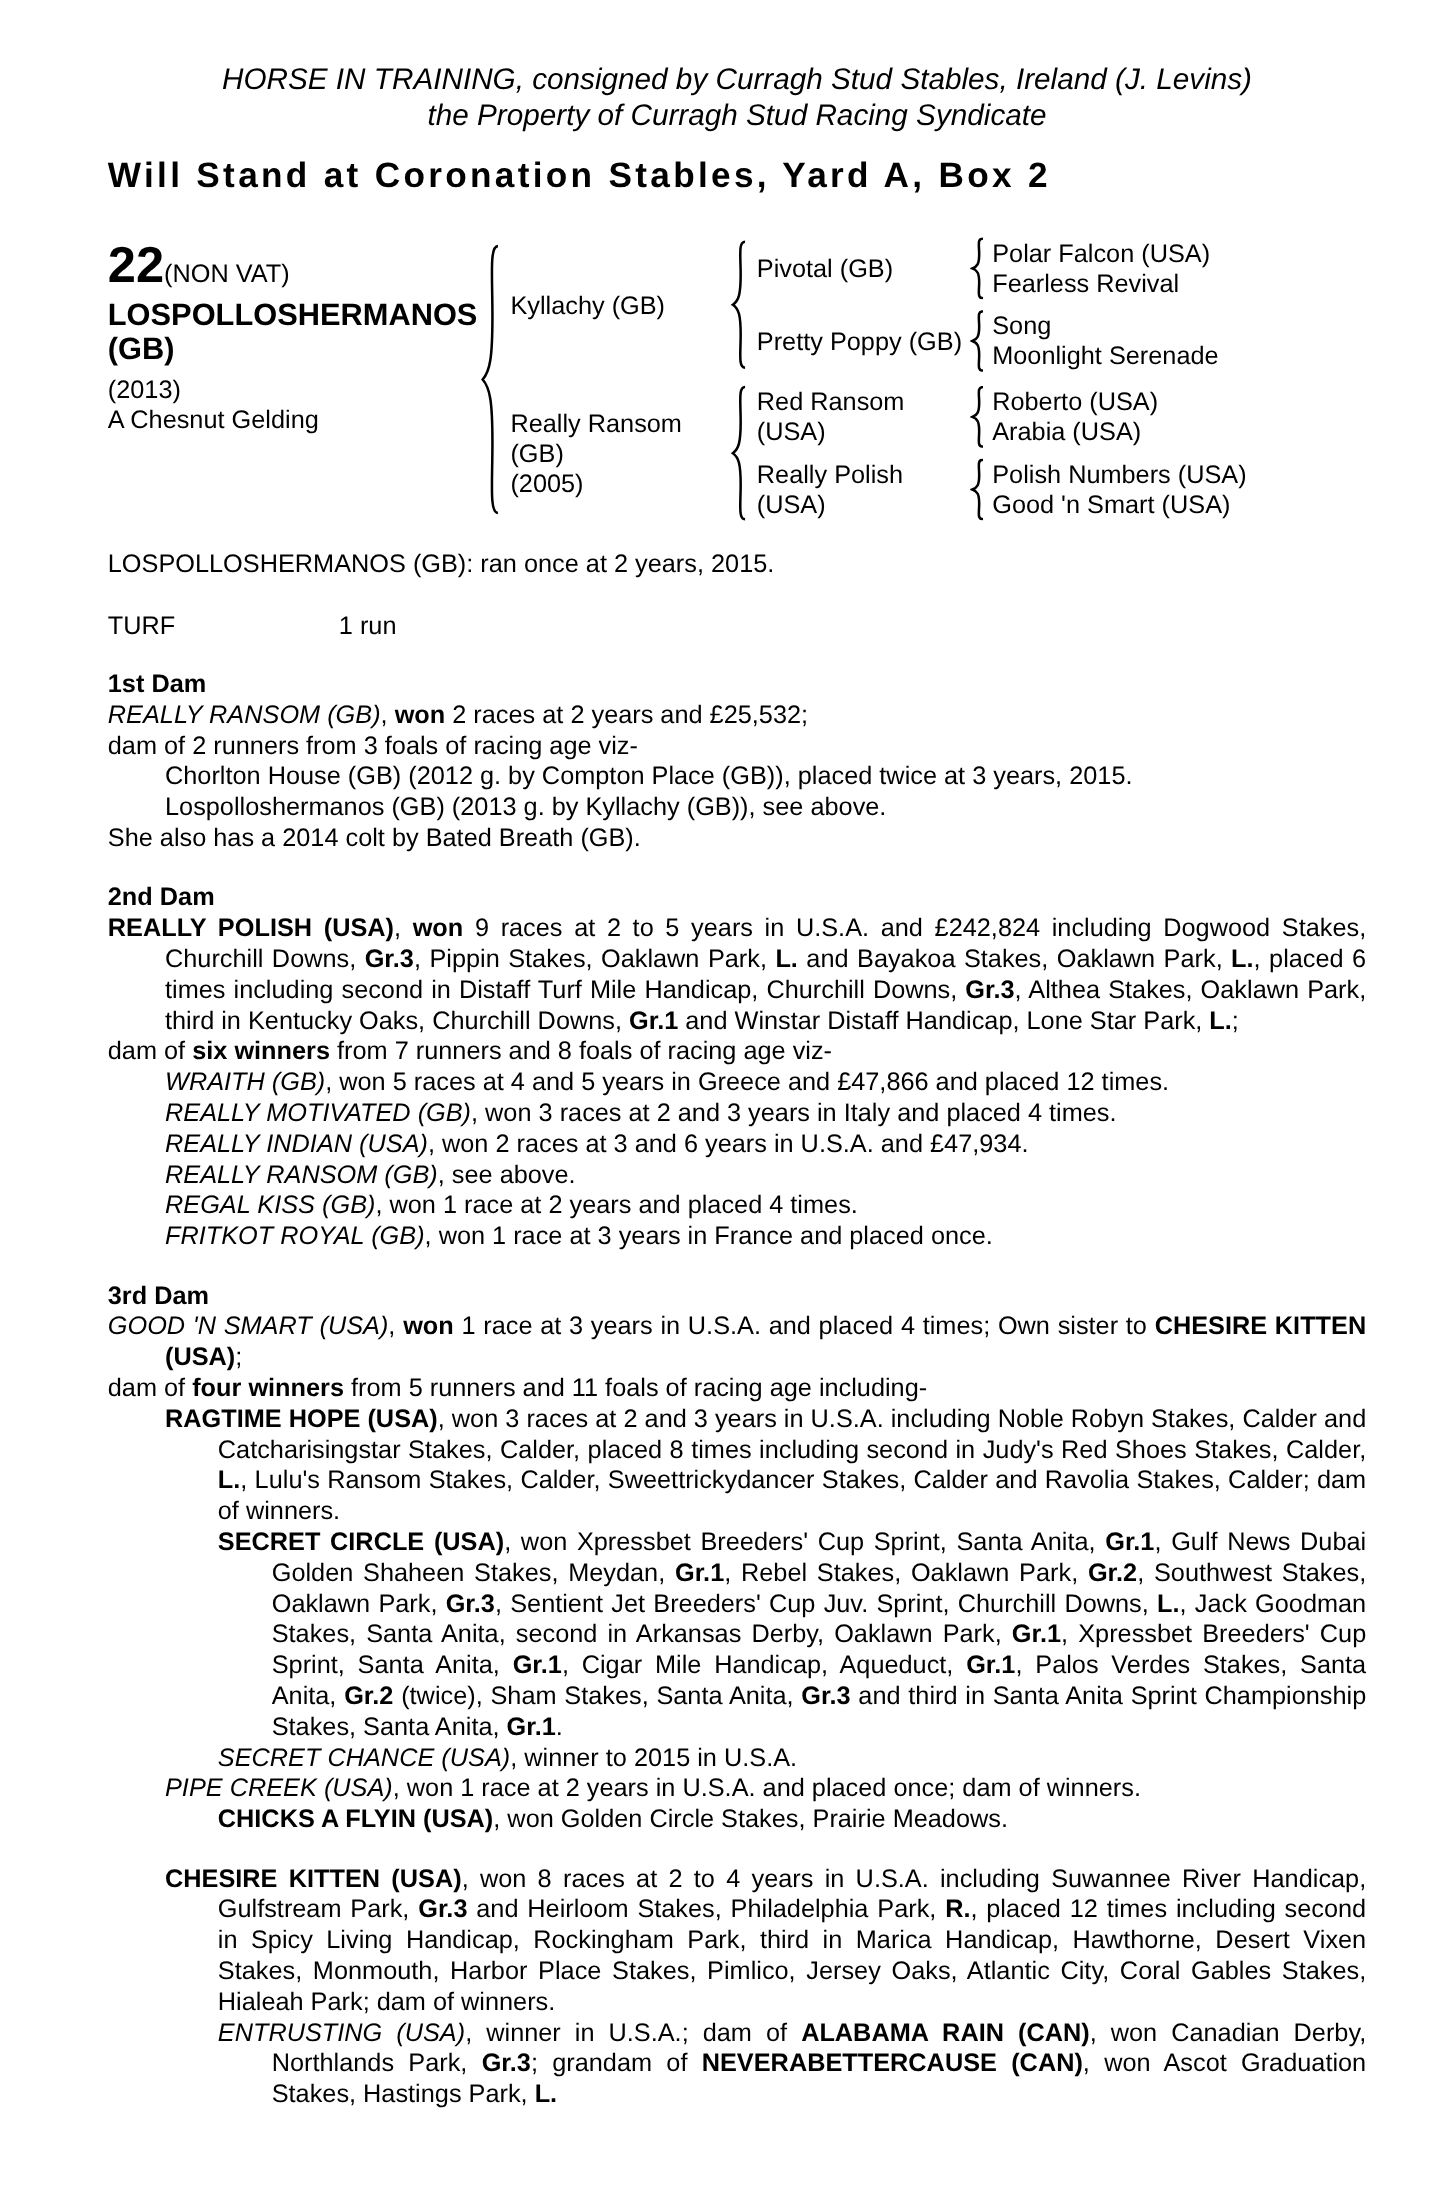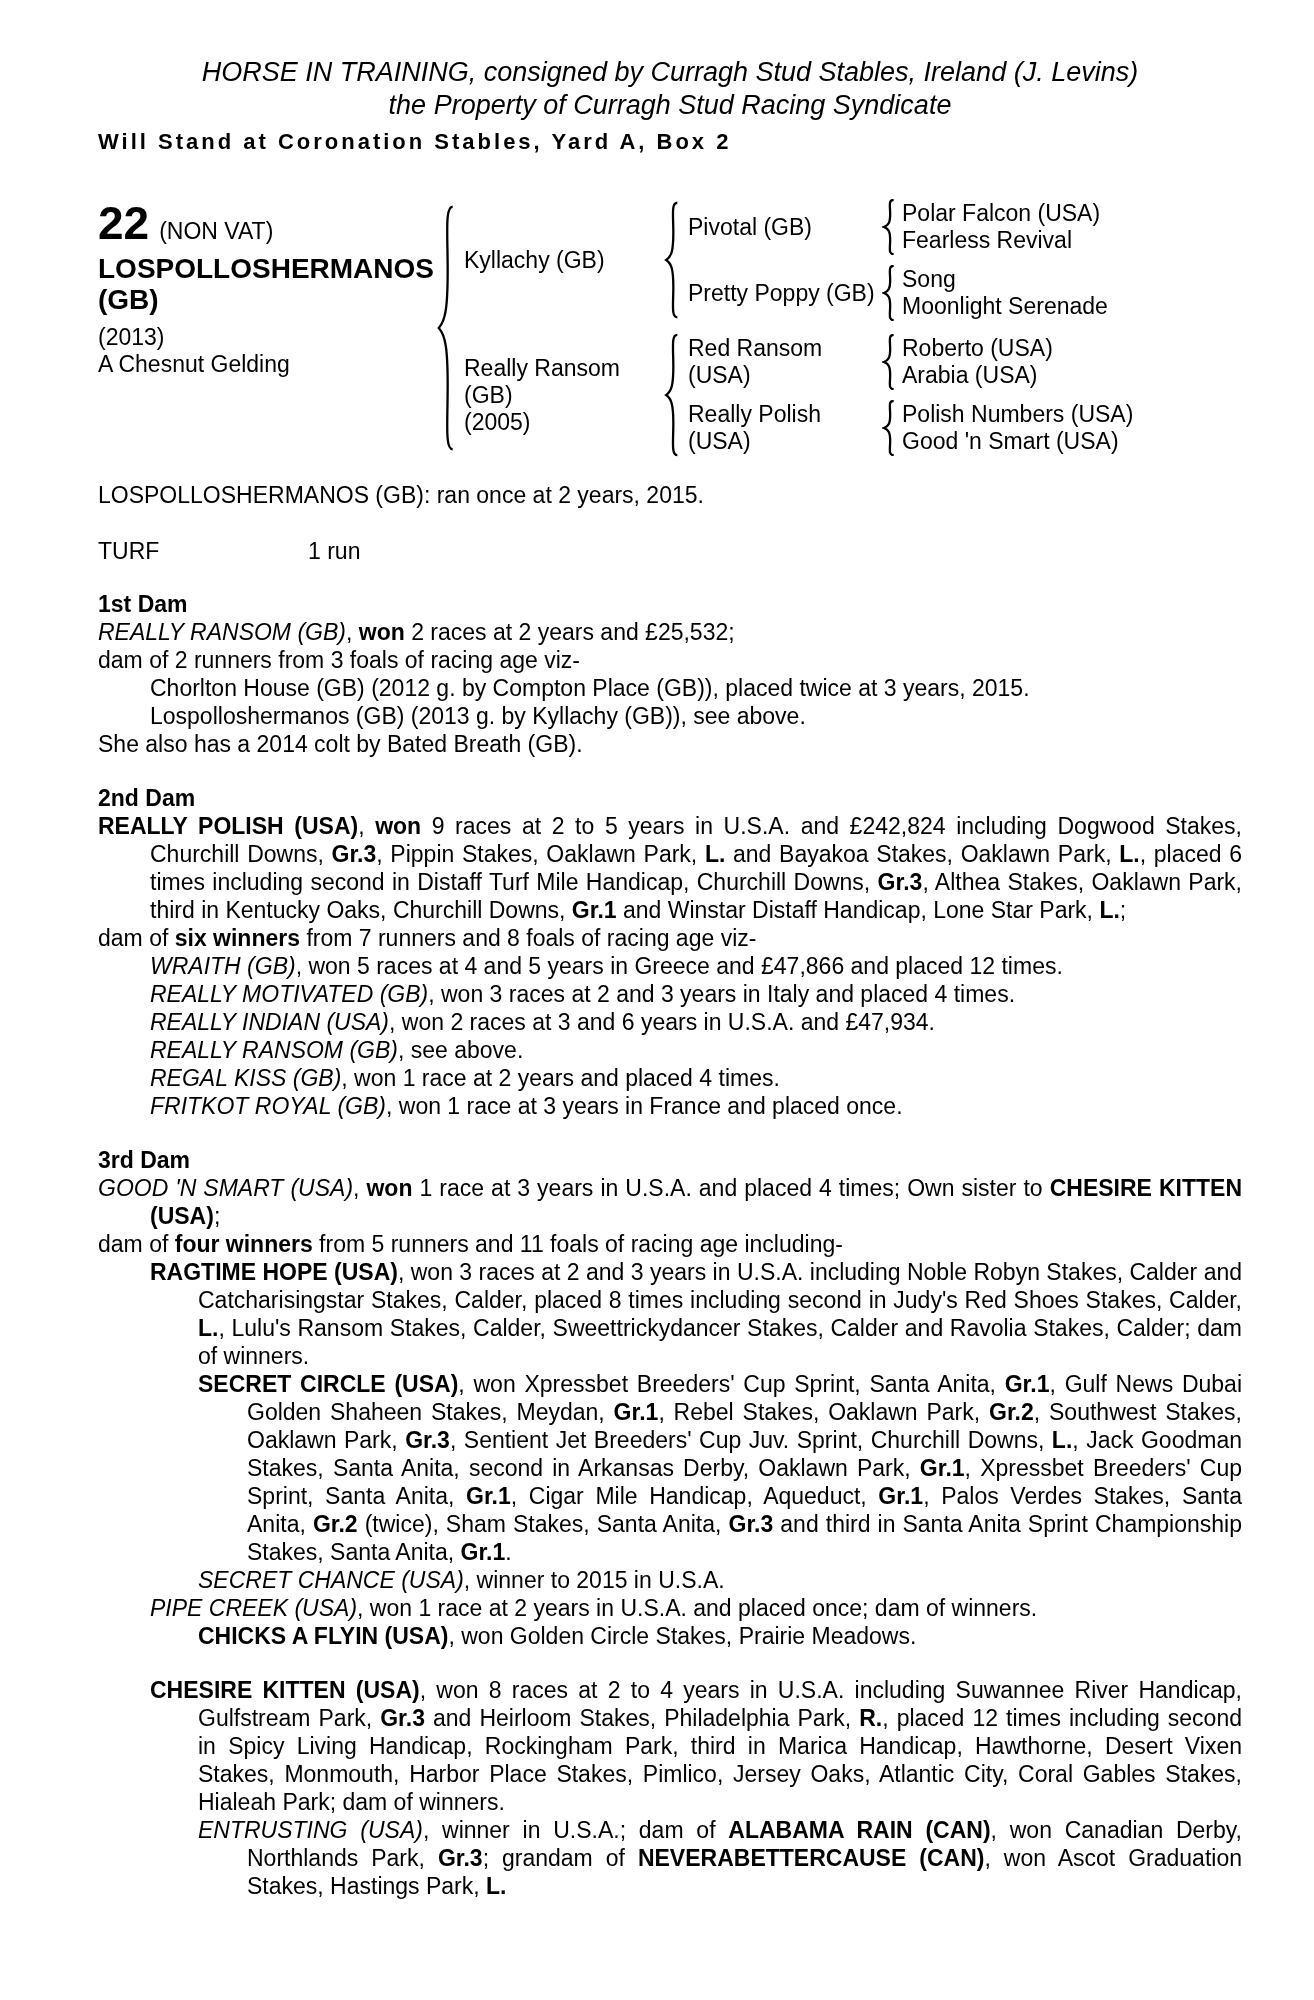--- a/index.html
+++ b/index.html
@@ -6,27 +6,27 @@
   .page{
     width:1314px;height:2000px;box-sizing:border-box;
     padding:56px 72px 0 98px;
     background:#ffffff;color:#000;
     font-family:Liberation Sans, sans-serif;
     font-size:23px;line-height:28px;
     overflow:hidden;position:relative;
   }
   
   .hdr-line{font-style:italic;text-align:center;font-size:27px;line-height:33px;}
-  .stand-line{font-weight:bold;font-size:22px;letter-spacing:3px;margin-top:3px;line-height:34px;}
+  .stand-line{font-weight:bold;font-size:32px;letter-spacing:3px;margin-top:20px;line-height:34px;}
   
   .pedigree{display:flex;margin-top:40px;height:258px;}
   .ped-col1{width:338px;flex:0 0 auto;padding-top:2px;}
   .lot-line{white-space:nowrap;margin-bottom:8px;}
   .lot-num{font-weight:bold;font-size:46px;line-height:44px;vertical-align:baseline;}
-  .vat-note{font-size:23px;margin-left:10px;}
+  .vat-note{font-size:23px;}
   .horse-name{font-weight:bold;font-size:28px;line-height:31px;white-space:nowrap;}
   .ped-plain{font-size:23px;line-height:27px;}
   .foaled{margin-top:9px;}
   .ped-tree{flex:1;display:flex;align-items:center;}
   .halves{flex:1;display:flex;flex-direction:column;row-gap:12px;}
   .half{display:flex;align-items:center;}
   .parent-cell{width:198px;flex:0 0 auto;font-size:23px;line-height:27px;padding-left:6px;}
   .gp-stack{flex:1;display:flex;flex-direction:column;row-gap:10px;}
   .gp-unit{display:flex;align-items:center;}
   .gp-name{width:192px;flex:0 0 auto;font-size:23px;line-height:27px;padding-left:6px;}

